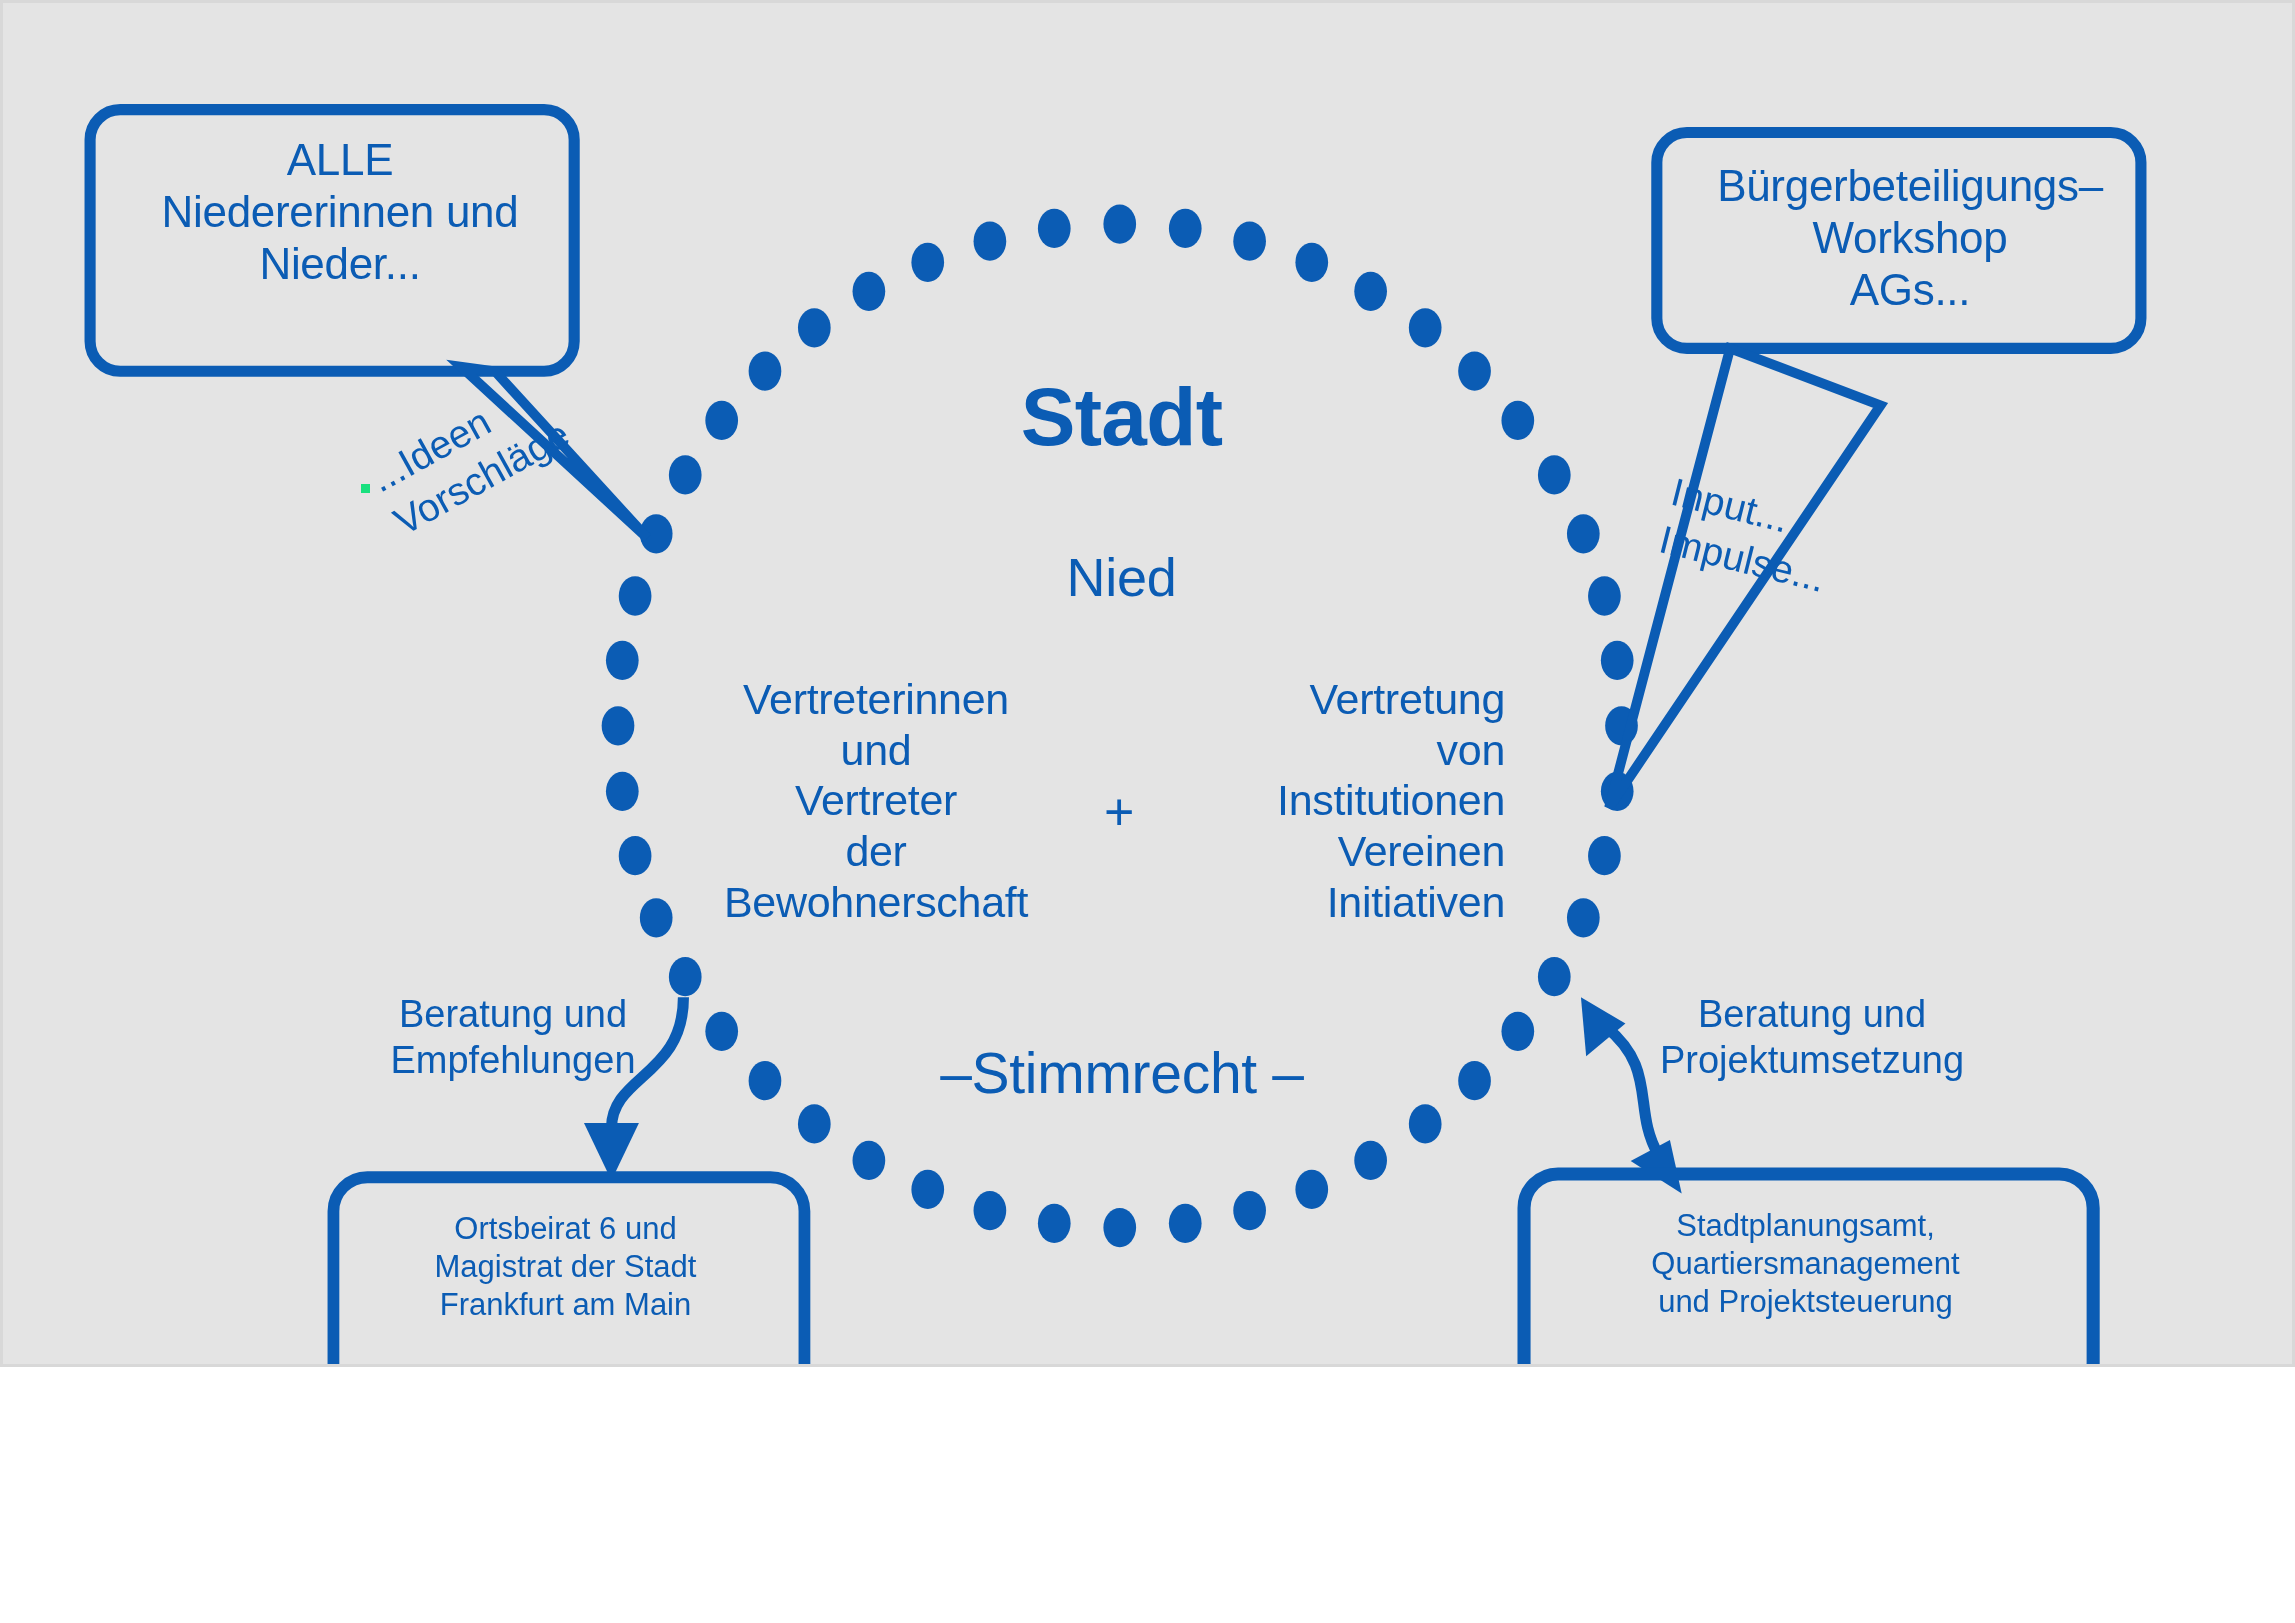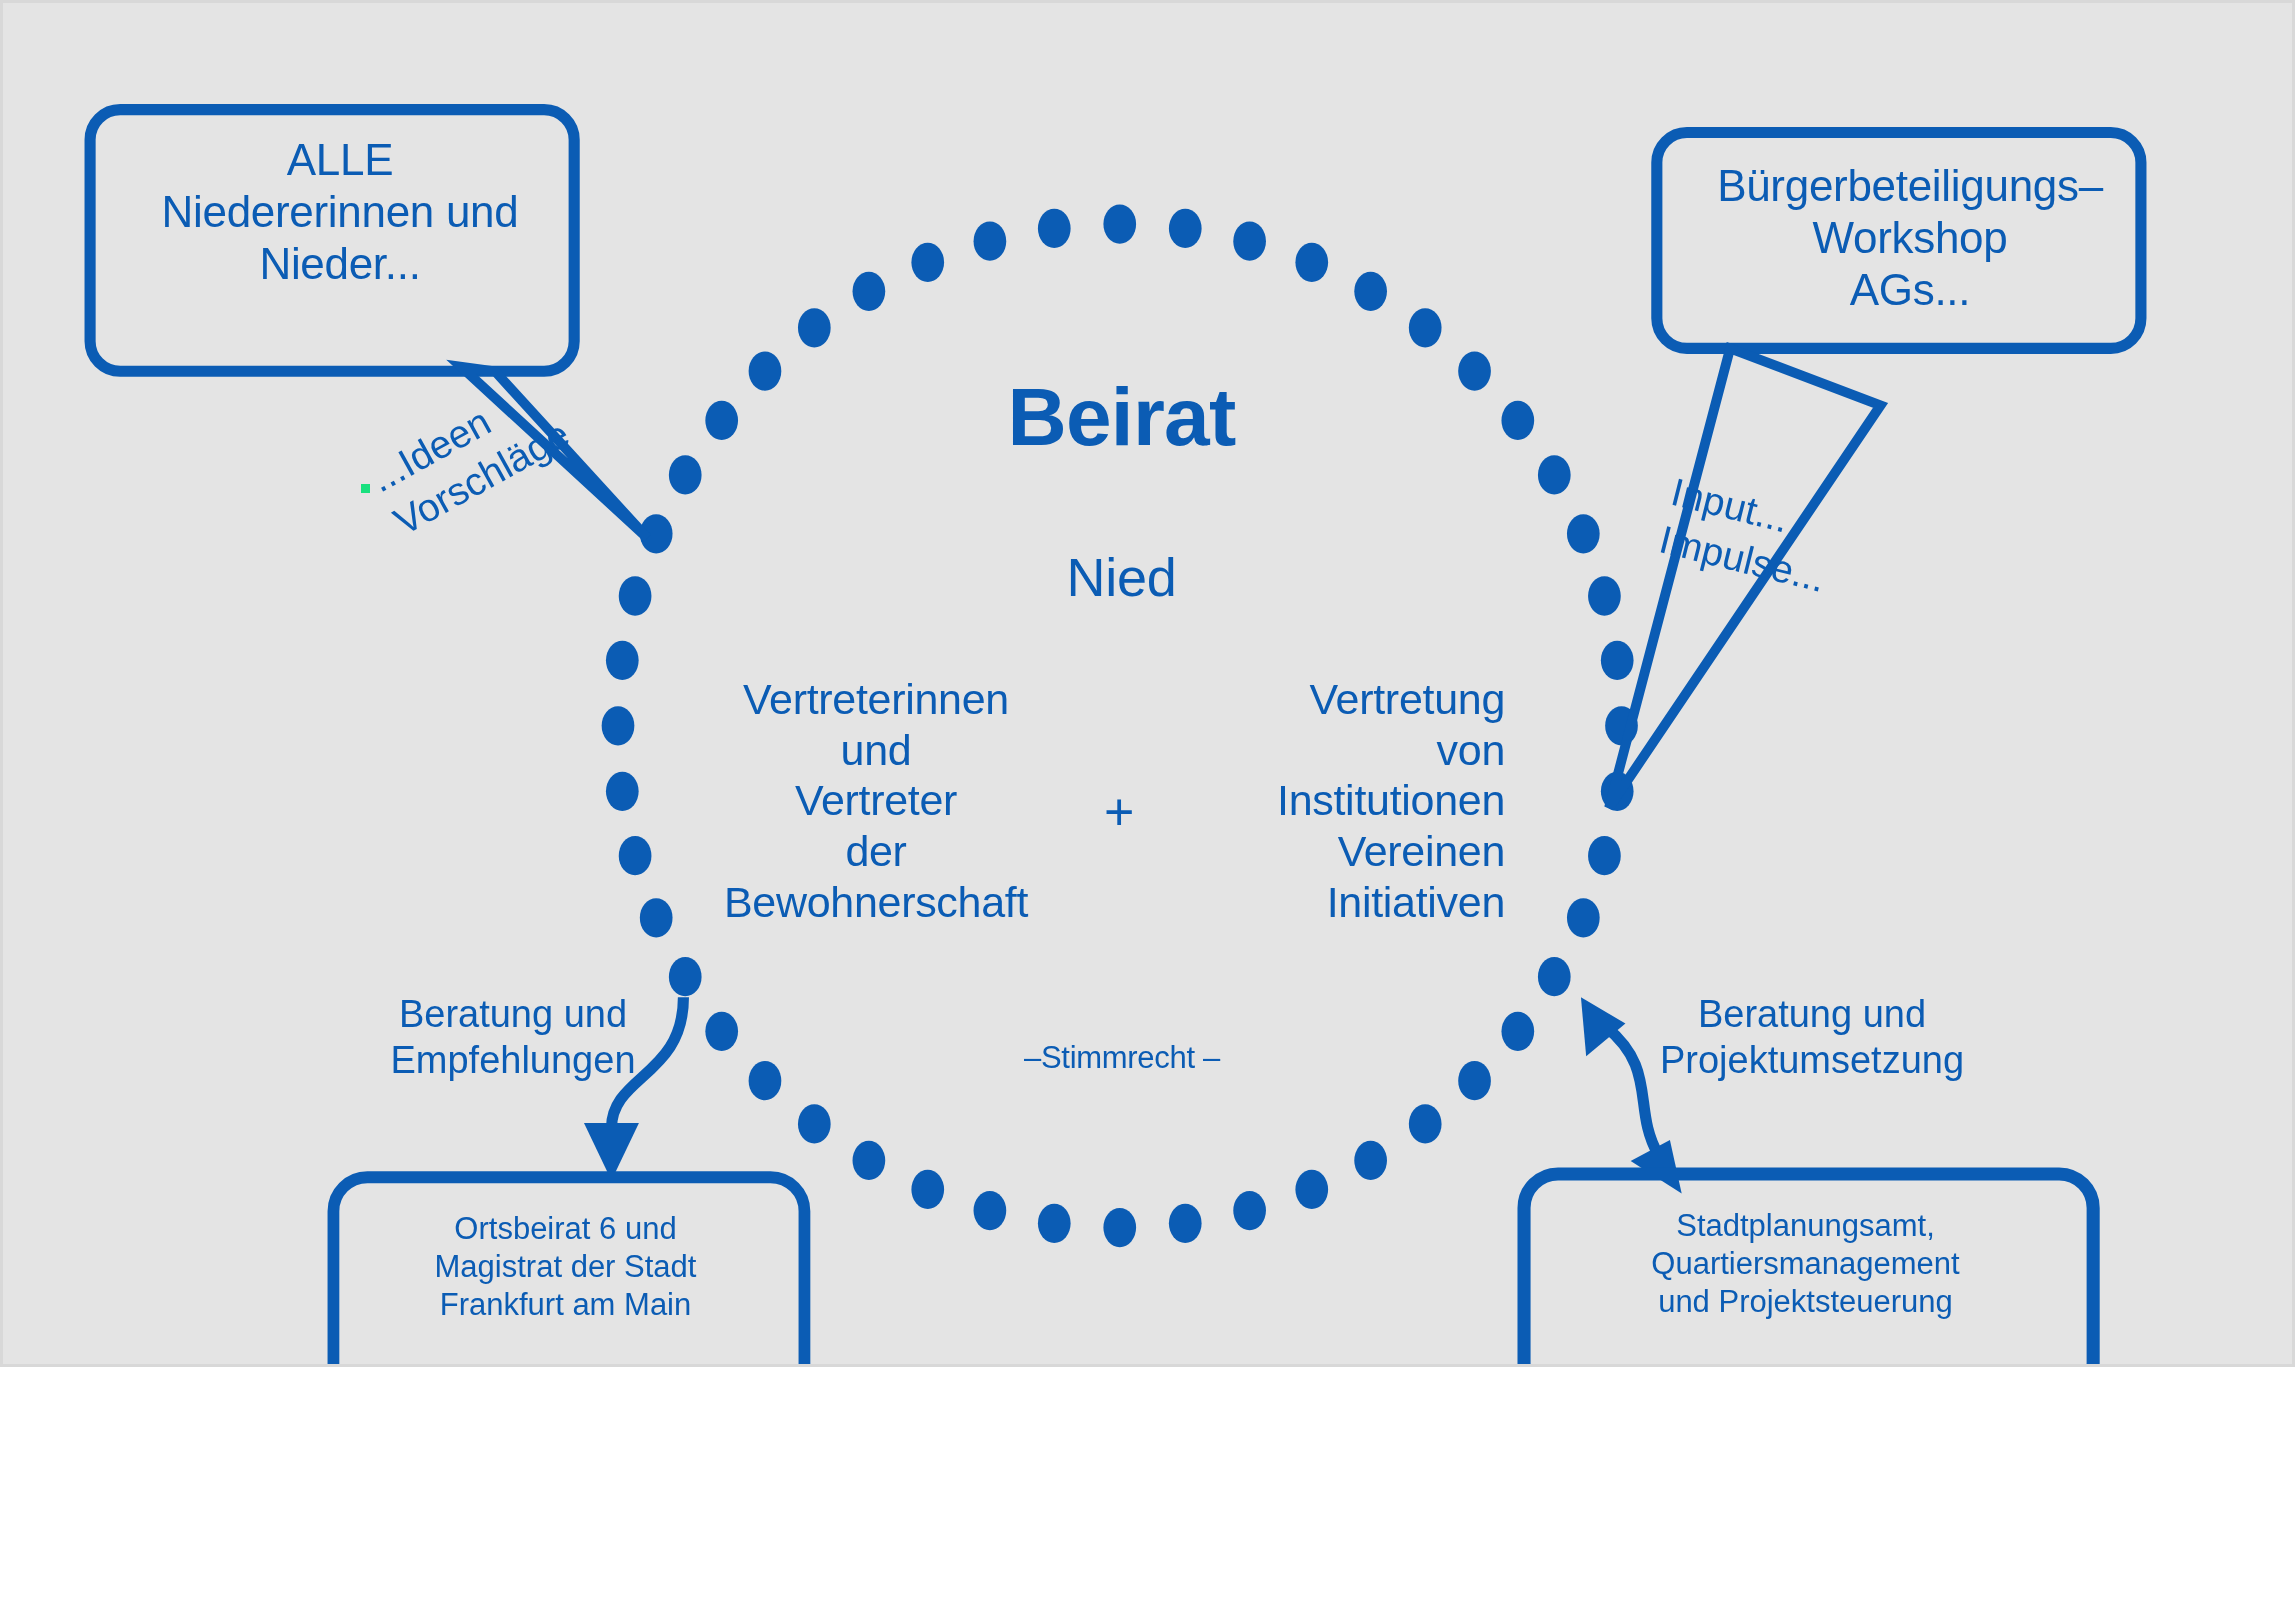--- a/index.html
+++ b/index.html
@@ -63,21 +63,21 @@
     left: 1067px; top: 779px; width: 98px;
     font-size: 52px;
   }
   #col-right {
     left: 1175px; top: 671px; width: 327px;
     font-size: 43px;
     text-align: right;
   }
   #stimmrecht {
     left: 916px; top: 1037px; width: 406px;
-    font-size: 31px;
+    font-size: 57px;
   }
 
   
   .rot {
     position: absolute;
     font-size: 39px;
     color: #0b5cb4;
     white-space: pre-line;
     line-height: 1.25;
   }
@@ -212,21 +212,21 @@
   </svg>
 
   <div class="txt bubble-text" id="bubble-tl-text">ALLE
 Niedererinnen und
 Nieder...</div>
 
   <div class="txt bubble-text" id="bubble-tr-text">Bürgerbeteiligungs–
 Workshop
 AGs...</div>
 
-  <div class="txt" id="beirat-title">Beirat</div>
+  <div class="txt" id="beirat-title">Stadt</div>
 
 
   <div class="txt" id="col-left">Vertreterinnen
 und
 Vertreter
 der
 Bewohnerschaft</div>
 
   <div class="txt" id="beirat-sub2">Nied</div>
 

